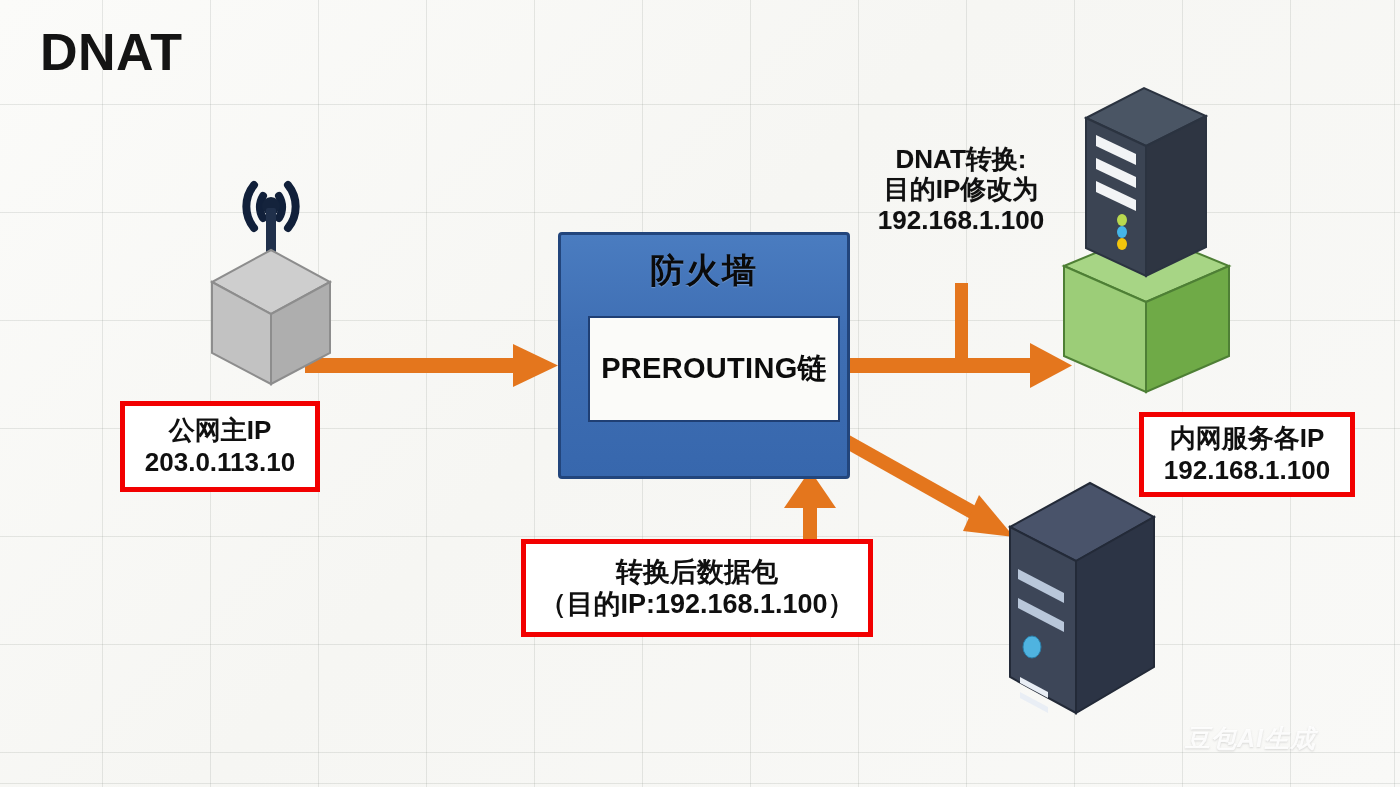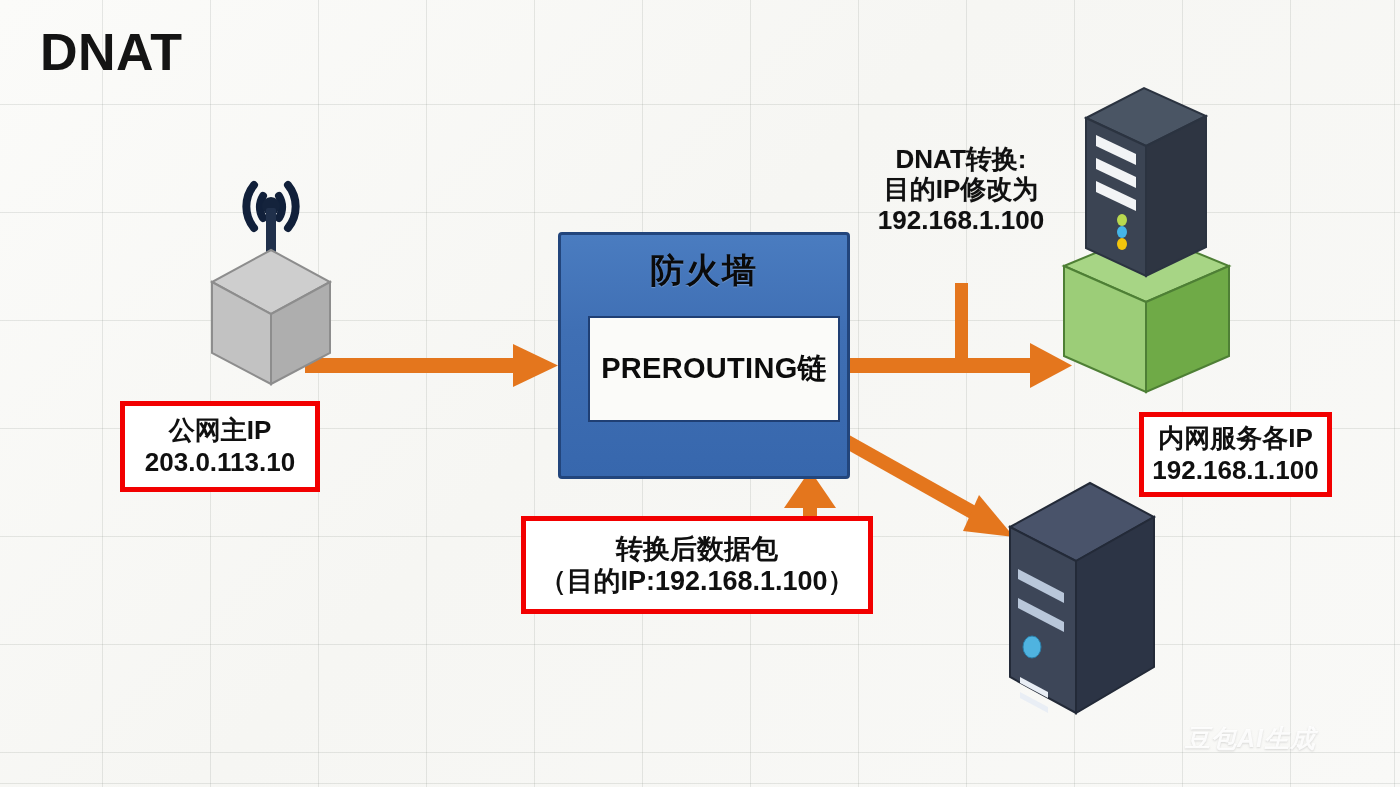--- a/index.html
+++ b/index.html
@@ -36,22 +36,22 @@
 
   
   .redbox{
     background:#ffffff;border:5px solid #f20000;
     color:#101010;font-weight:bold;text-align:center;
     line-height:1.2;white-space:pre-line;
     display:flex;align-items:center;justify-content:center;
     box-sizing:border-box;
   }
   #box-publicip{left:73px;top:401px;width:200px;height:91px;font-size:26px;margin-left:47px;}
-  #box-lanip{left:1139px;top:412px;width:193px;height:85px;font-size:26px;}
-  #box-translated{left:521px;top:516px;width:352px;height:98px;font-size:27px;}
+  #box-lanip{left:1139px;top:412px;width:216px;height:85px;font-size:26px;}
+  #box-translated{left:521px;top:539px;width:352px;height:98px;font-size:27px;}
 
   
   #firewall{
     left:558px;top:232px;width:292px;height:247px;
     background:linear-gradient(180deg,#4a7cc0 0%,#3f6fb4 40%,#3767ad 100%);
     border:3px solid #22457c;border-radius:4px;
     box-sizing:border-box;
   }
   #fw-title{
     position:absolute;left:0;right:0;top:13px;

